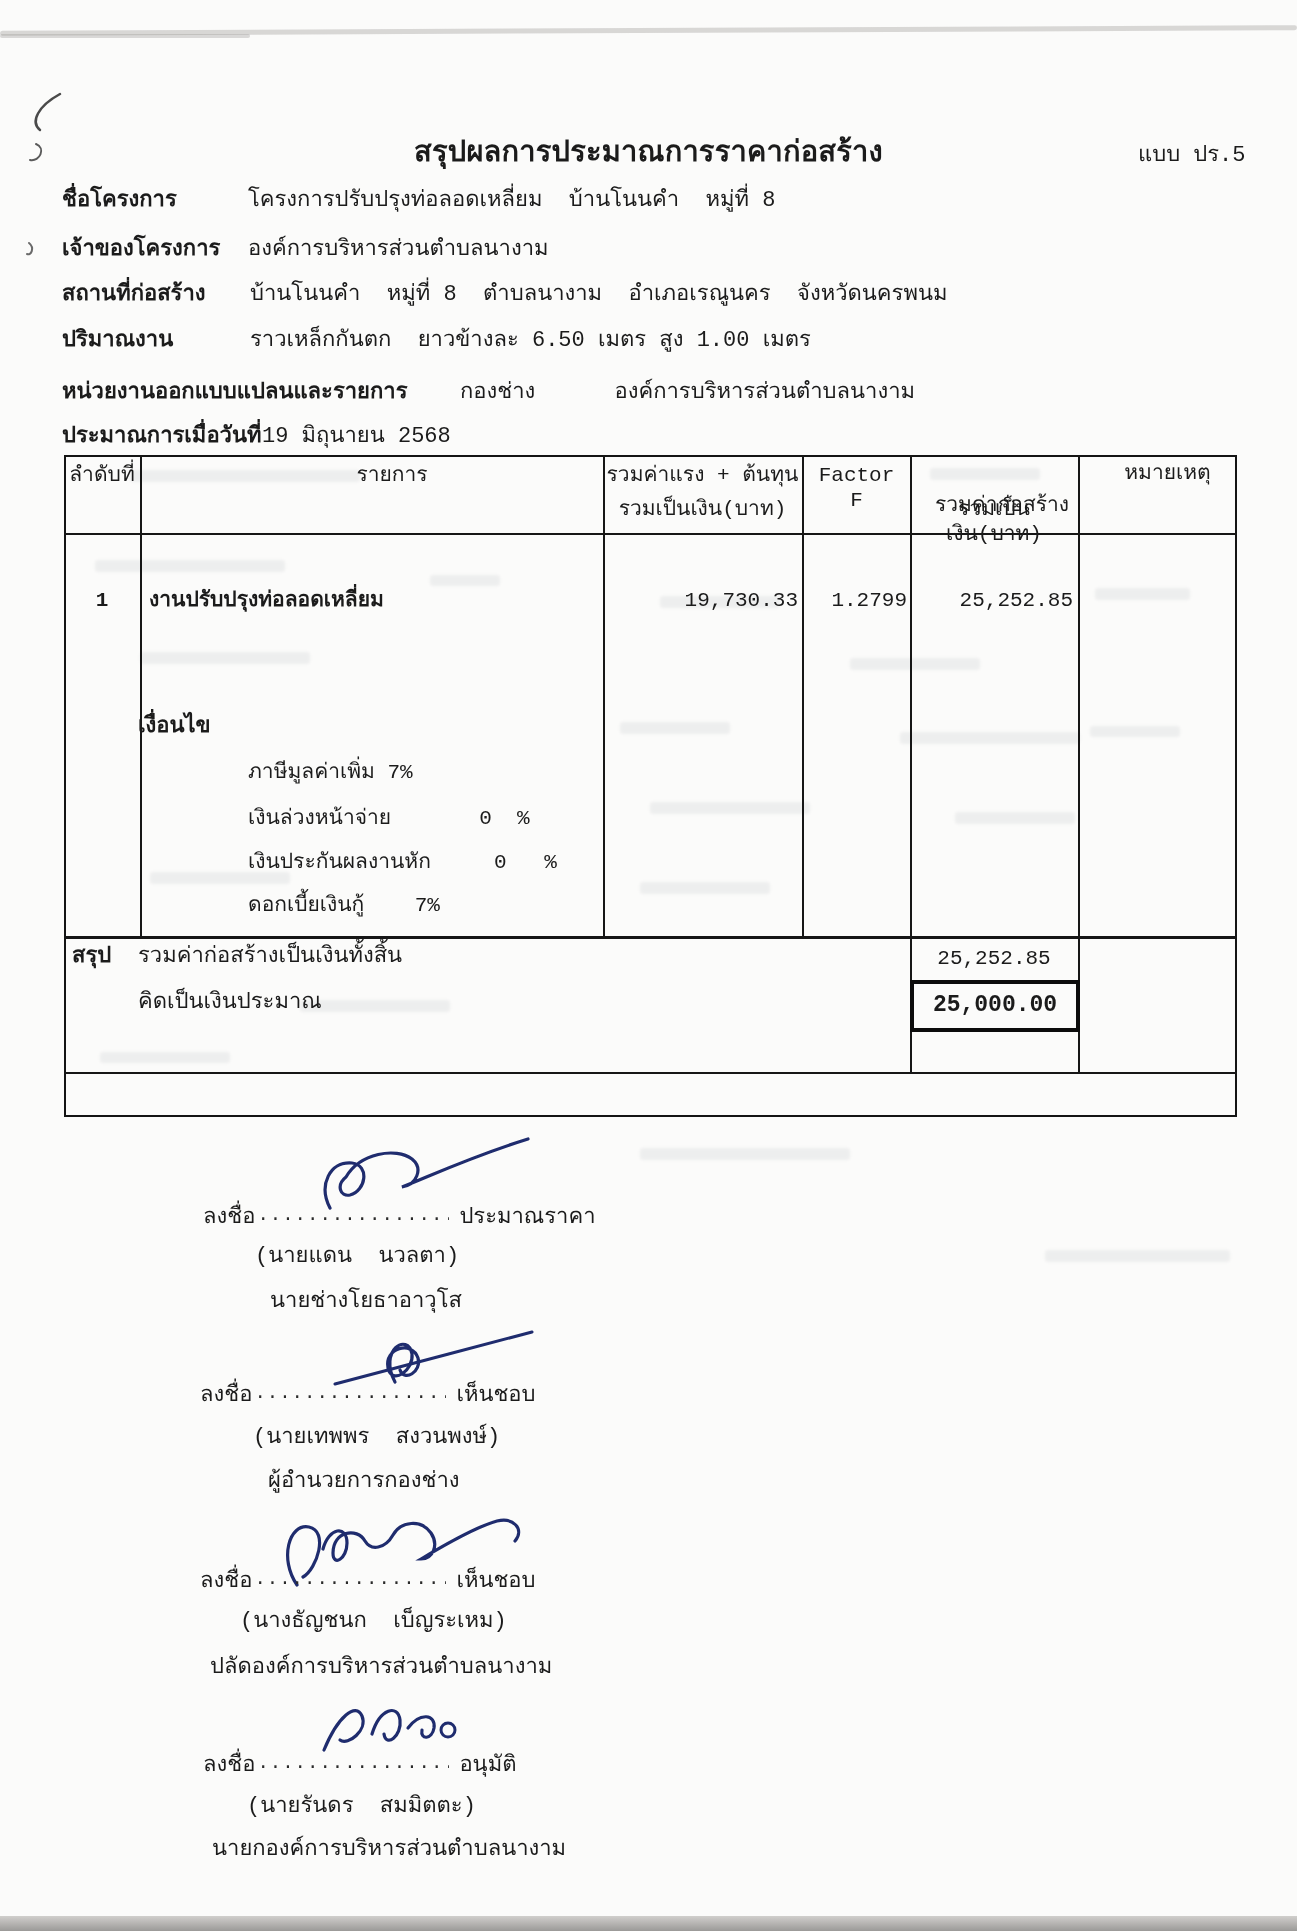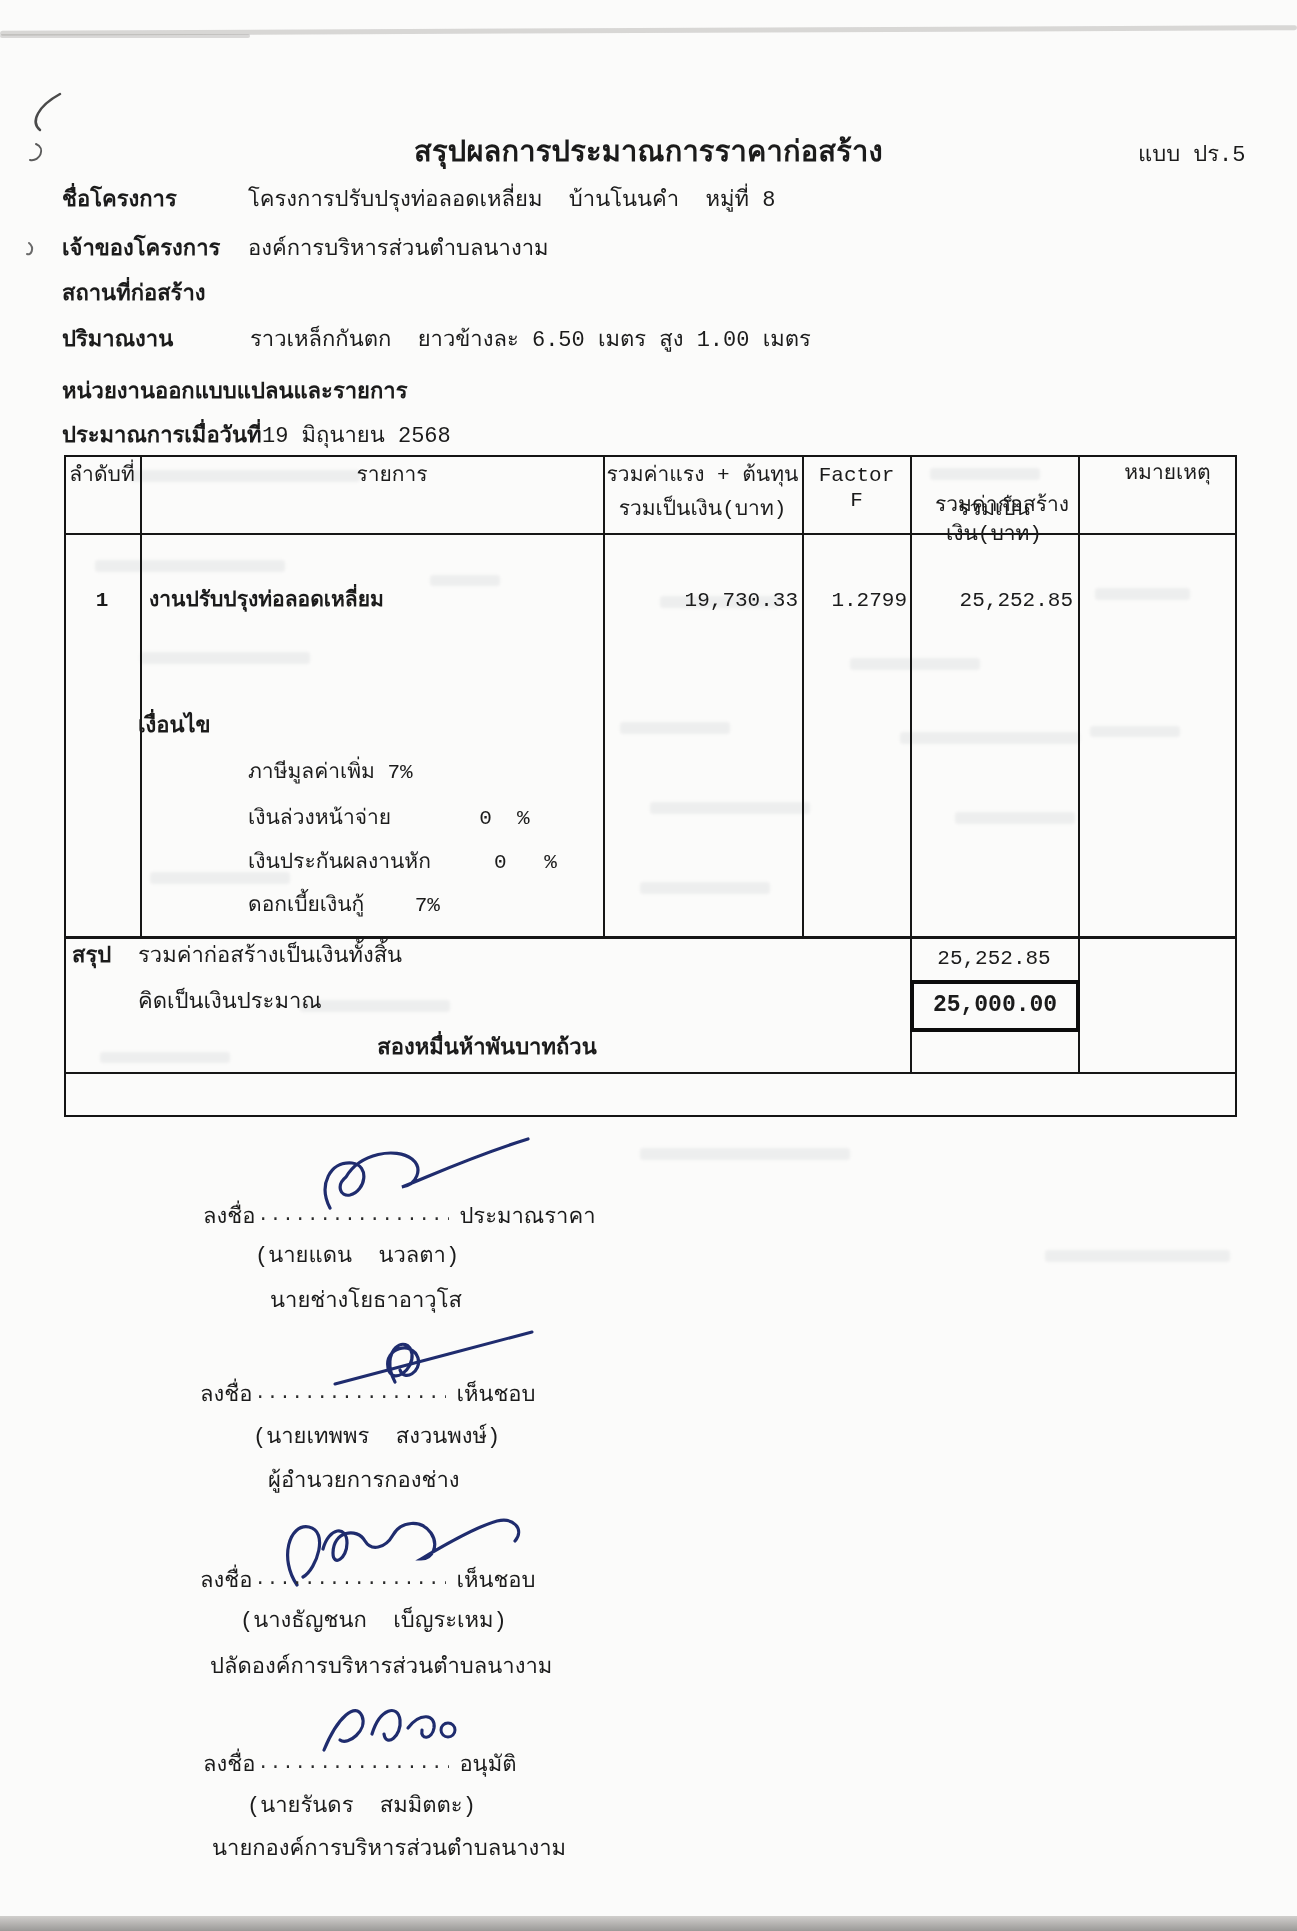--- a/index.html
+++ b/index.html
@@ -70,25 +70,27 @@
   <div class="abs title ctr" style="left:0;top:128px;width:1297px;">สรุปผลการประมาณการราคาก่อสร้าง</div>
   <div class="abs t" style="left:1138px;top:142px;">แบบ ปร.5</div>
 
   <div class="abs t lbl" style="left:62px;top:187px;">ชื่อโครงการ</div>
   <div class="abs t" style="left:248px;top:187px;">โครงการปรับปรุงท่อลอดเหลี่ยม  บ้านโนนคำ  หมู่ที่ 8</div>
 
   <div class="abs t lbl" style="left:62px;top:236px;">เจ้าของโครงการ</div>
   <div class="abs t" style="left:248px;top:236px;">องค์การบริหารส่วนตำบลนางาม</div>
 
   <div class="abs t lbl" style="left:62px;top:281px;">สถานที่ก่อสร้าง</div>
+  <div class="abs t" style="left:250px;top:281px;">บ้านโนนคำ  หมู่ที่ 8  ตำบลนางาม  อำเภอเรณูนคร  จังหวัดนครพนม</div>
 
   <div class="abs t lbl" style="left:62px;top:327px;">ปริมาณงาน</div>
   <div class="abs t" style="left:250px;top:327px;">ราวเหล็กกันตก  ยาวข้างละ 6.50 เมตร สูง 1.00 เมตร</div>
 
   <div class="abs t lbl" style="left:62px;top:379px;">หน่วยงานออกแบบแปลนและรายการ</div>
+  <div class="abs t" style="left:460px;top:379px;">กองช่าง      องค์การบริหารส่วนตำบลนางาม</div>
 
   <div class="abs t lbl" style="left:62px;top:423px;">ประมาณการเมื่อวันที่</div>
   <div class="abs t" style="left:262px;top:423px;">19 มิถุนายน 2568</div>
 
   <div class="frame" style="left:64px;top:455px;width:1173px;height:662px;"></div>
   <div class="ln" style="left:140px;top:455px;width:2px;height:482px;"></div>
   <div class="ln" style="left:603px;top:455px;width:2px;height:482px;"></div>
   <div class="ln" style="left:802px;top:455px;width:2px;height:482px;"></div>
   <div class="ln" style="left:910px;top:455px;width:2px;height:618px;"></div>
   <div class="ln" style="left:1078px;top:455px;width:2px;height:618px;"></div>
@@ -116,21 +118,20 @@
   <div class="abs cell" style="left:248px;top:760px;">ภาษีมูลค่าเพิ่ม 7%</div>
   <div class="abs cell" style="left:248px;top:806px;">เงินล่วงหน้าจ่าย       0  %</div>
   <div class="abs cell" style="left:248px;top:850px;">เงินประกันผลงานหัก     0   %</div>
   <div class="abs cell" style="left:248px;top:893px;">ดอกเบี้ยเงินกู้    7%</div>
 
   <div class="abs cell b" style="left:72px;top:944px;font-size:22px;">สรุป</div>
   <div class="abs cell" style="left:138px;top:944px;font-size:22px;">รวมค่าก่อสร้างเป็นเงินทั้งสิ้น</div>
   <div class="abs cell ctr" style="left:910px;top:946px;width:168px;">25,252.85</div>
   <div class="abs cell" style="left:138px;top:990px;font-size:22px;">คิดเป็นเงินประมาณ</div>
   <div class="abs cell ctr b" style="left:910px;top:993px;width:170px;font-size:23px;">25,000.00</div>
-  <div class="abs cell ctr b" style="left:64px;top:1036px;width:846px;font-size:22px;">สองหมื่นห้าพันบาทถ้วน</div>
 
   <svg class="abs" style="left:300px;top:1133px;" width="240" height="85" viewBox="0 0 240 85">
     <path d="M30,75 C18,52 30,28 52,30 C70,32 66,58 50,62 C40,64 36,52 46,44 C60,20 96,14 112,26 C124,36 116,52 102,54 C128,44 170,24 228,6" stroke="#1f2c6e" stroke-width="3.2" fill="none" stroke-linecap="round"></path>
   </svg>
   <div class="abs t signline" style="left:203px;top:1202px;">
     <span>ลงชื่อ</span><span class="dots">................................................</span><span class="rolegap">ประมาณราคา</span>
   </div>
   <div class="abs t" style="left:255px;top:1243px;">(นายแดน  นวลตา)</div>
   <div class="abs t" style="left:270px;top:1288px;">นายช่างโยธาอาวุโส</div>
 

